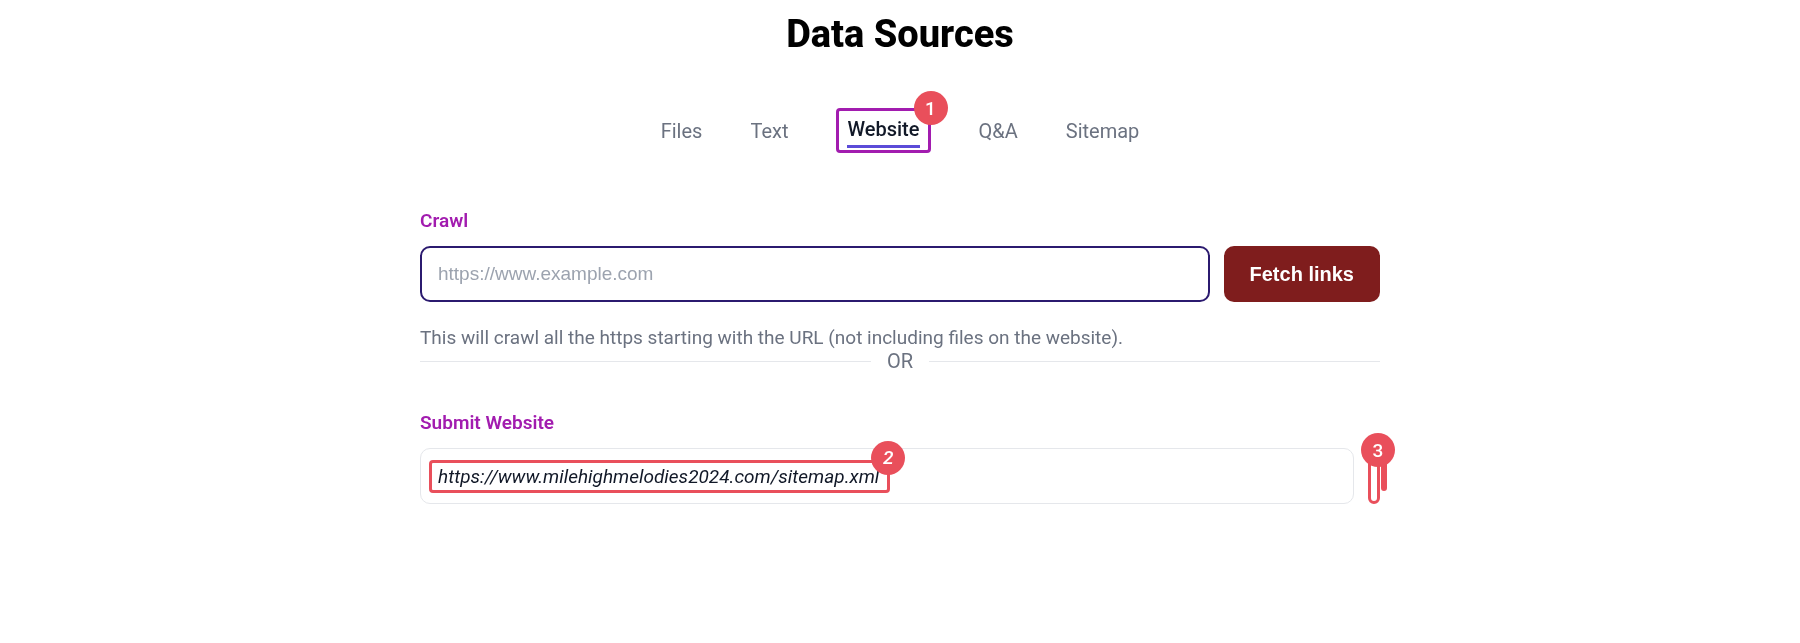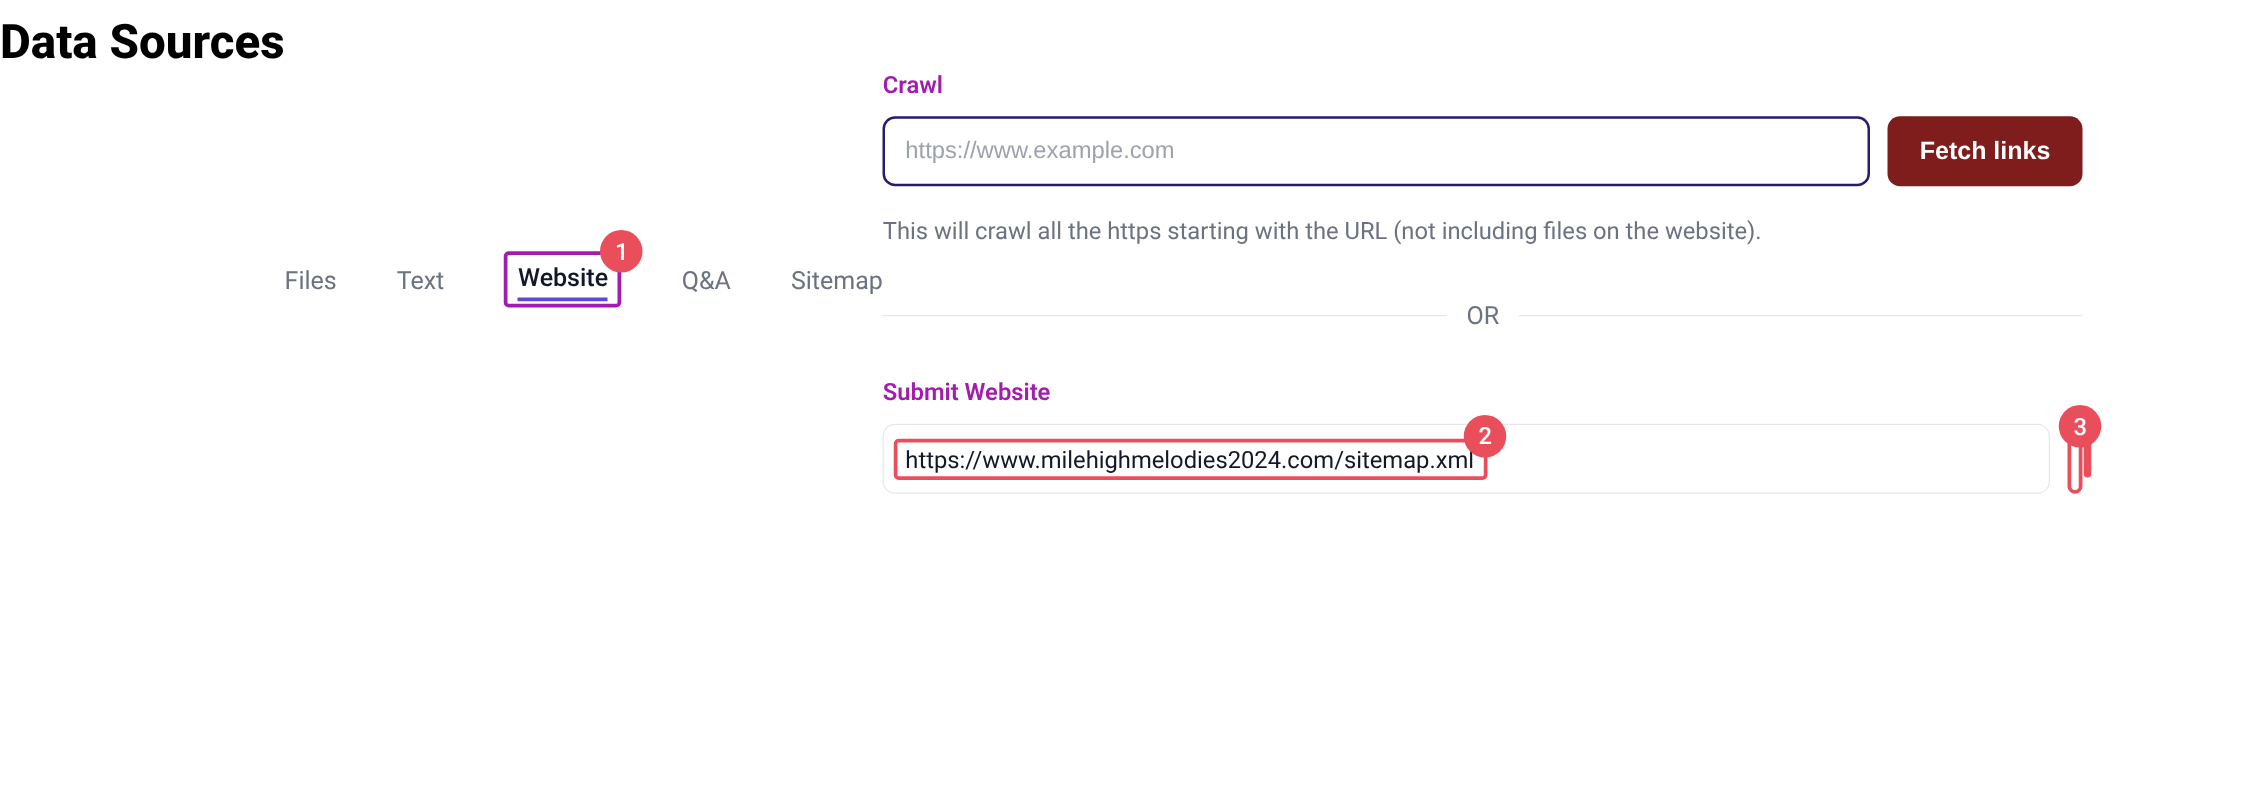--- a/index.html
+++ b/index.html
@@ -10,21 +10,22 @@
     body {
       font-family: -apple-system, BlinkMacSystemFont, 'Segoe UI', Roboto, sans-serif;
       background: #fff;
       width: 1800px;
       height: 643px;
       overflow: hidden;
     }
     .container {
       width: 100%;
       display: flex;
-      flex-direction: row;
+      flex-direction: column;
+      align-items: center;
     }
     .page-title {
       font-size: 38px;
       font-weight: 800;
       color: #000;
       margin-top: 12px;
       text-align: center;
     }
     .tabs {
       display: flex;
@@ -106,21 +107,20 @@
       height: 56px;
     }
     .help-text {
       font-size: 19px;
       color: #6b7280;
       margin-top: 24px;
     }
     .divider-row {
       display: flex;
       align-items: center;
-      margin-top: 44px;
       margin-bottom: 38px;
       gap: 16px;
     }
     .divider-line {
       flex: 1;
       height: 1px;
       background: #e5e7eb;
     }
     .divider-text {
       font-size: 20px;
@@ -140,20 +140,21 @@
       height: 56px;
       display: flex;
       align-items: center;
       padding: 0 8px;
     }
     .sitemap-inner-highlight {
       border: 3px solid #e94f5b;
       border-radius: 4px;
       padding: 2px 8px 2px 6px;
       position: relative;
+      font-style: italic;
     }
     .sitemap-inner-text {
       font-size: 19px;
       color: #111827;
     }
     .sitemap-badge {
       position: absolute;
       top: -22px;
       right: -18px;
     }

